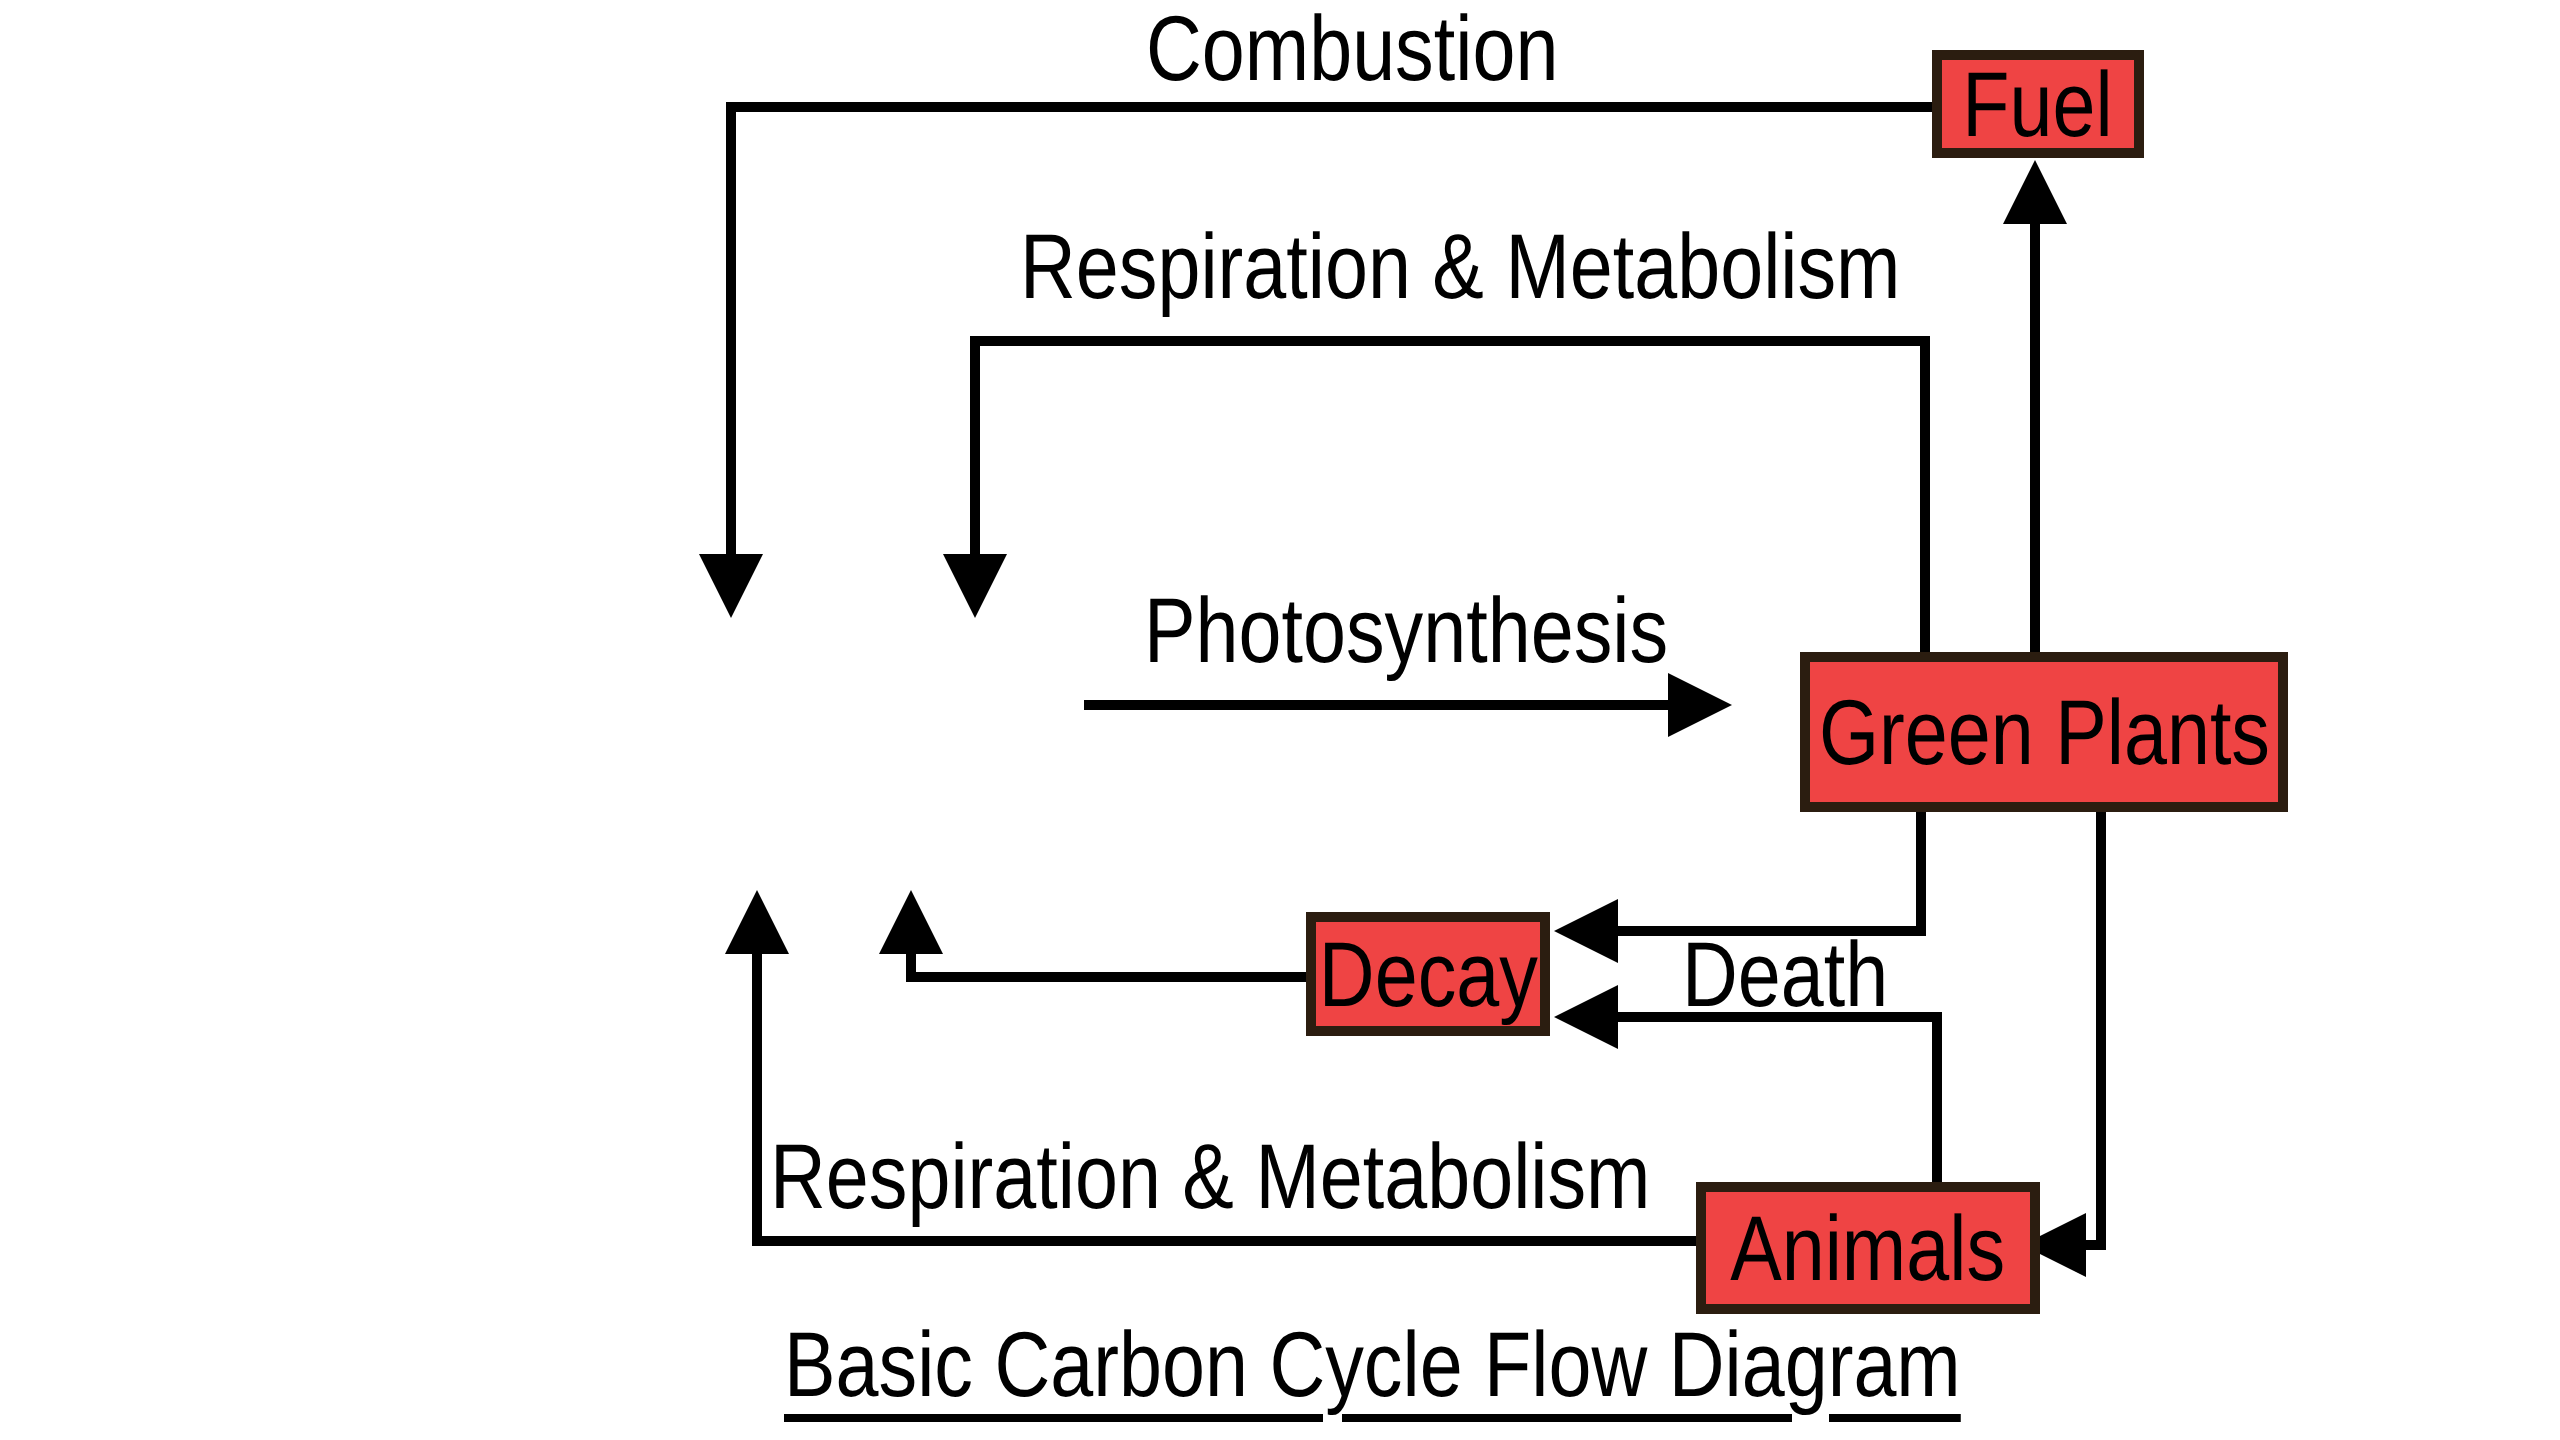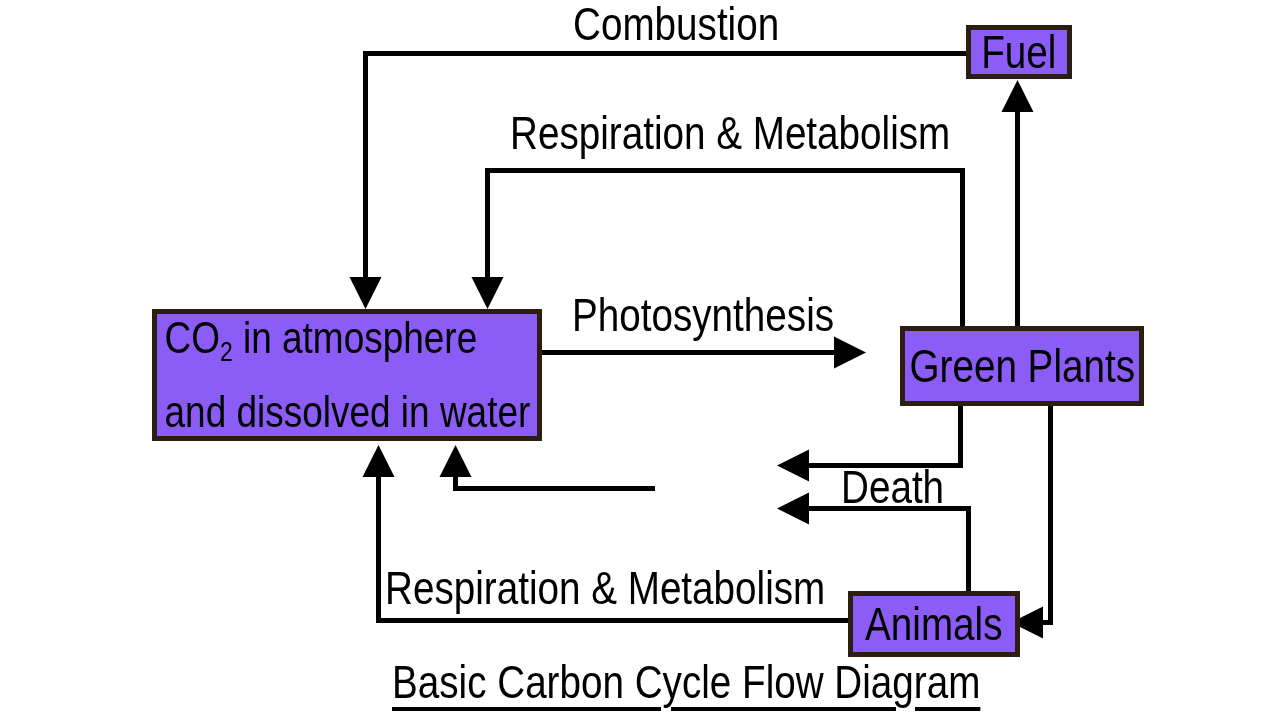--- a/index.html
+++ b/index.html
@@ -13,21 +13,21 @@
     color: #000000;
   }
   #wires { position: absolute; left: 0; top: 0; width: 1280px; height: 720px; }
   #wires path { stroke: #000000; stroke-width: 5; fill: none; }
   #wires polygon { fill: #000000; stroke: none; }
 
   .node {
     position: absolute;
     box-sizing: border-box;
     border: 5px solid #2b1d10;
-    background: #8b5cf6;
+    background: #ef4444;
     display: flex;
     align-items: center;
     justify-content: center;
   }
   .node .lbl {
     font-size: 46px;
     line-height: 1;
     white-space: nowrap;
     transform: scaleX(0.84);
     transform-origin: 50% 50%;
@@ -112,31 +112,28 @@
     <g>
       <path d="M 850 620.5 L 378.5 620.5 L 378.5 470"></path>
       <polygon points="378.5,445 362.5,477 394.5,477"></polygon>
     </g>
   </svg>
 
   <div class="node" id="fuel-box" style="left:966px; top:25px; width:106px; height:54px;">
     <span class="lbl">Fuel</span>
   </div>
 
-  <div class="node" id="co2-box" style="left:152px; top:309px; width:390px; height:132px;">
-    <div class="co2text">
-      <span>CO</span><span class="subscript">2</span><span> in atmosphere</span><br>
-      <span>and dissolved in water</span>
-    </div>
-  </div>
 
   <div class="node" id="green-plants-box" style="left:868px; top:326px; width:244px; height:80px;margin-left:32px;">
     <span class="lbl">Green Plants</span>
   </div>
 
+  <div class="node" id="decay-box" style="left:653px; top:456px; width:122px; height:62px;">
+    <span class="lbl">Decay</span>
+  </div>
 
   <div class="node" id="animals-box" style="left:848px; top:591px; width:172px; height:66px;">
     <span class="lbl">Animals</span>
   </div>
 
   <div class="flow-label" style="left:573px; top:1px;">Combustion</div>
 
   <div class="flow-label" style="left:510px; top:110px;">Respiration &amp; Metabolism</div>
 
   <div class="flow-label" style="left:572px; top:292px;">Photosynthesis</div>

